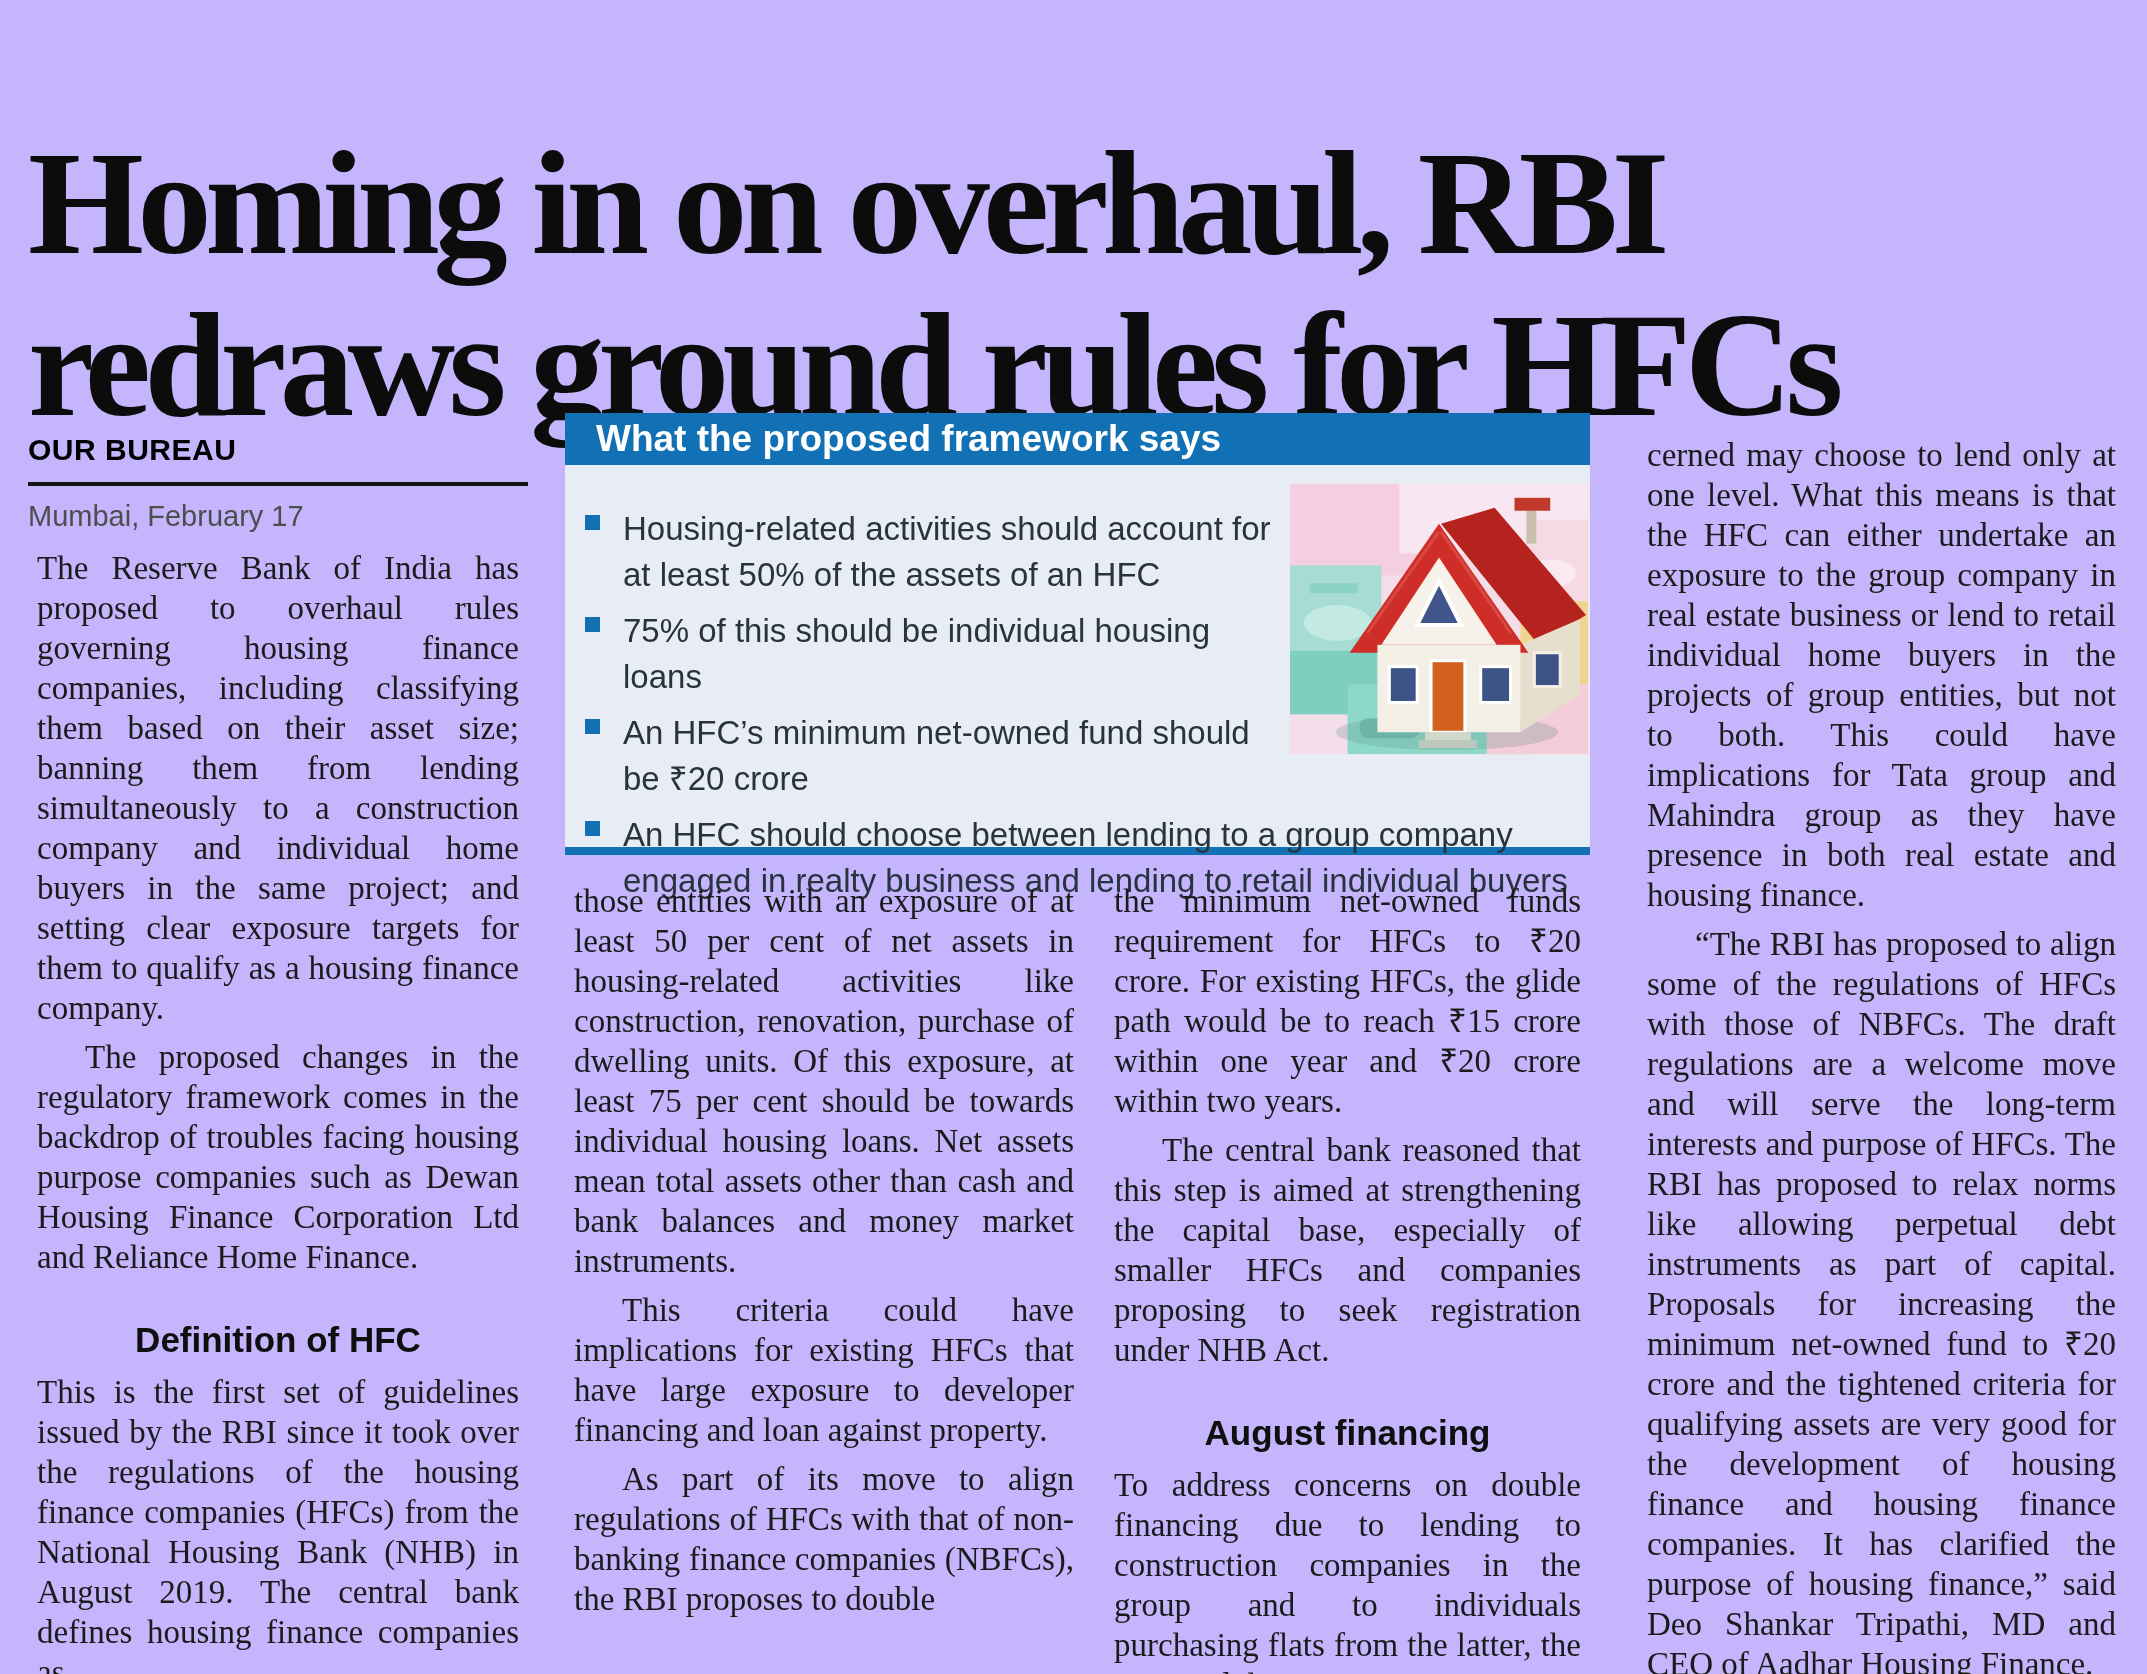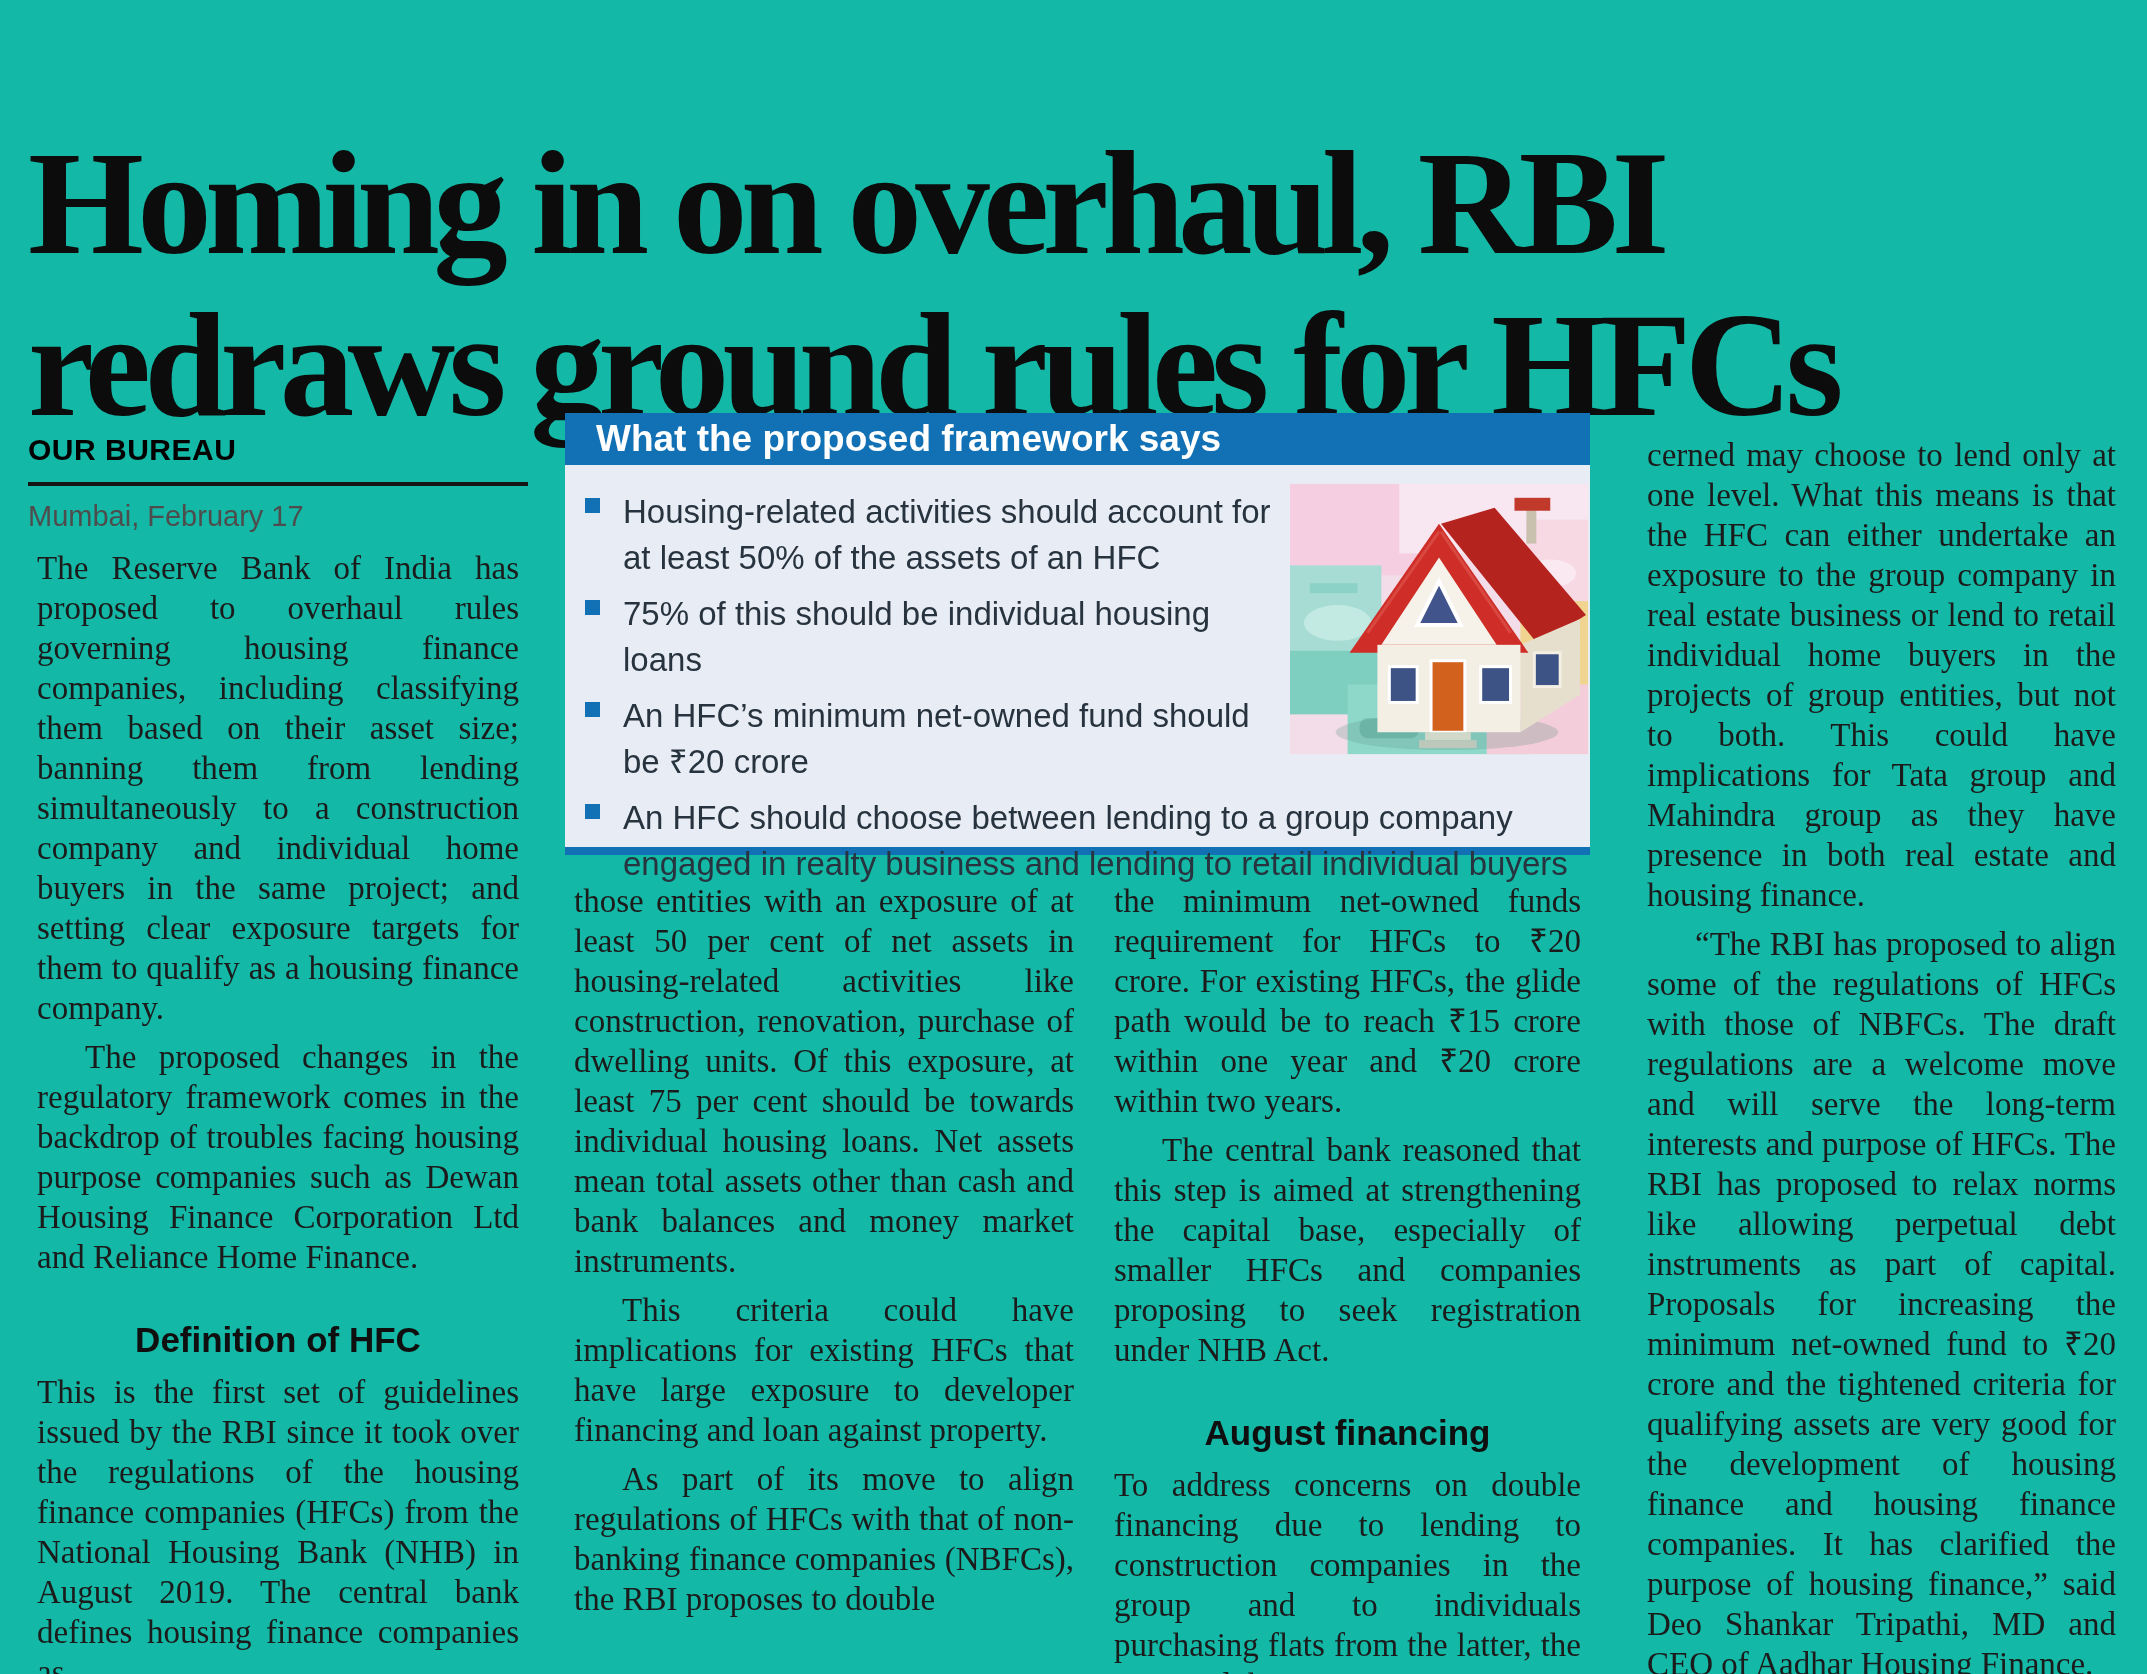--- a/index.html
+++ b/index.html
@@ -1,21 +1,21 @@
 <!DOCTYPE html>
 <html><head>
 <meta charset="utf-8">
 <title>Newspaper clipping</title>
 <style>
   html,body{margin:0;padding:0;background:#ffffff;}
   .page{
     position:relative;
     width:2147px;
     height:1674px;
-    background:#14b8a6;
+    background:#c4b5fd;
     overflow:hidden;
     font-family:"Liberation Serif", serif;
     color:#1b1b1b;
   }
   
   .headline{
     position:absolute;
     left:28px; top:22px;
     width:2100px;
     font-family:"Liberation Serif", serif;
@@ -81,21 +81,21 @@
   }
   .infobox-body{
     position:relative;
     background:#e8ecf4;
     height:382px;
     border-bottom:8px solid #1271b5;
   }
   .infobox-bullets{
     list-style:none;
     margin:0;
-    padding:24px 0 0 20px;
+    padding:41px 0 0 20px;
   }
   .infobox-bullets li{
     position:relative;
     padding-left:38px;
     font-family:"Liberation Sans", sans-serif;
     font-size:33px;
     line-height:46px;
     color:#27333e;
     margin-bottom:10px;
     text-align:left;

